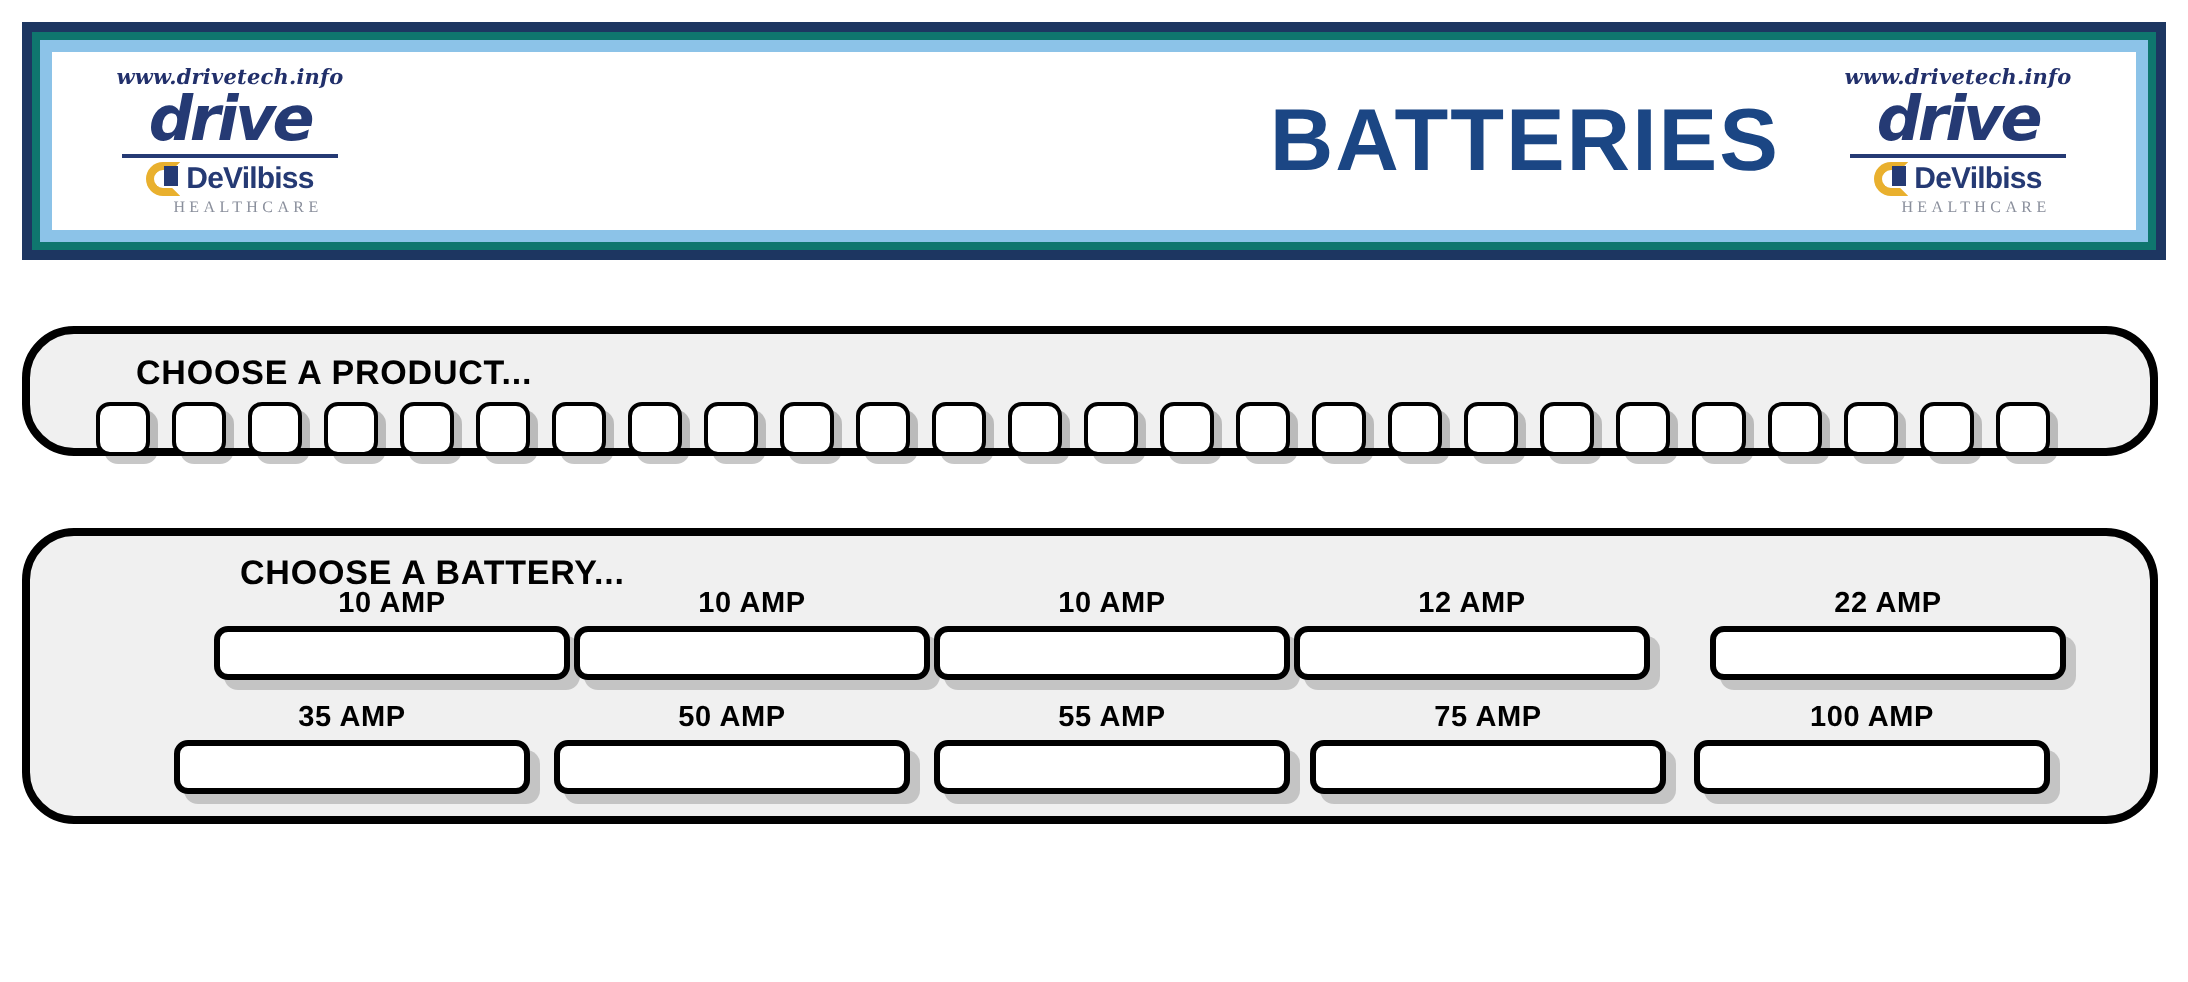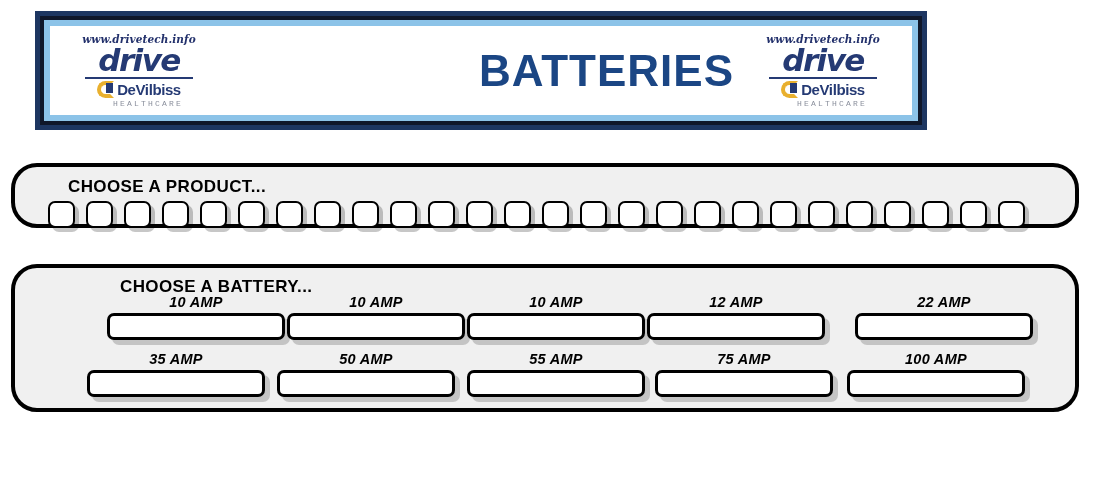--- a/index.html
+++ b/index.html
@@ -14,27 +14,26 @@
     position: relative;
     font-family: "Liberation Sans", sans-serif;
     overflow: hidden;
   }
 
   
   .header-banner {
     position: absolute;
     left: 11px;
     top: 11px;
-    width: 892px;
+    width: 1072px;
     height: 119px;
     box-sizing: border-box;
-    background: #0f172a;
+    background: #0f766e;
     border: 5px solid #1d3661;
     padding: 4px;
-    margin-left: 24px;
   }
   .header-inner {
     width: 100%;
     height: 100%;
     box-sizing: border-box;
     border: 6px solid #8cc3e8;
     background: #ffffff;
     position: relative;
     display: flex;
     align-items: center;
@@ -120,21 +119,21 @@
   }
   .logo-devilbiss {
     font-family: Liberation Sans, sans-serif;
     font-weight: bold;
     font-size: 15px;
     color: #253a74;
     line-height: 1;
     letter-spacing: -0.4px;
   }
   .logo-healthcare {
-    font-family: Liberation Mono, monospace;
+    font-family: Liberation Serif, serif;
     font-size: 8px;
     color: #8a8f9c;
     letter-spacing: 2.2px;
     margin-top: 1px;
     margin-left: 18px;
   }
 
   .header-title {
     flex: 1 1 auto;
     text-align: right;
@@ -213,21 +212,20 @@
   .battery-amp {
     text-align: center;
     font-family: "Liberation Sans", sans-serif;
     font-weight: bold;
     font-size: 14.5px;
     color: #000000;
     letter-spacing: 0.3px;
     margin-bottom: 2px;
     height: 17px;
     line-height: 17px;
-    font-style: italic;
   }
   .battery-btn {
     display: block;
     width: 100%;
     height: 27px;
     box-sizing: border-box;
     background: #ffffff;
     border: 3px solid #000000;
     border-radius: 7px;
     box-shadow: 5px 5px 0 0 rgba(0,0,0,0.18);

